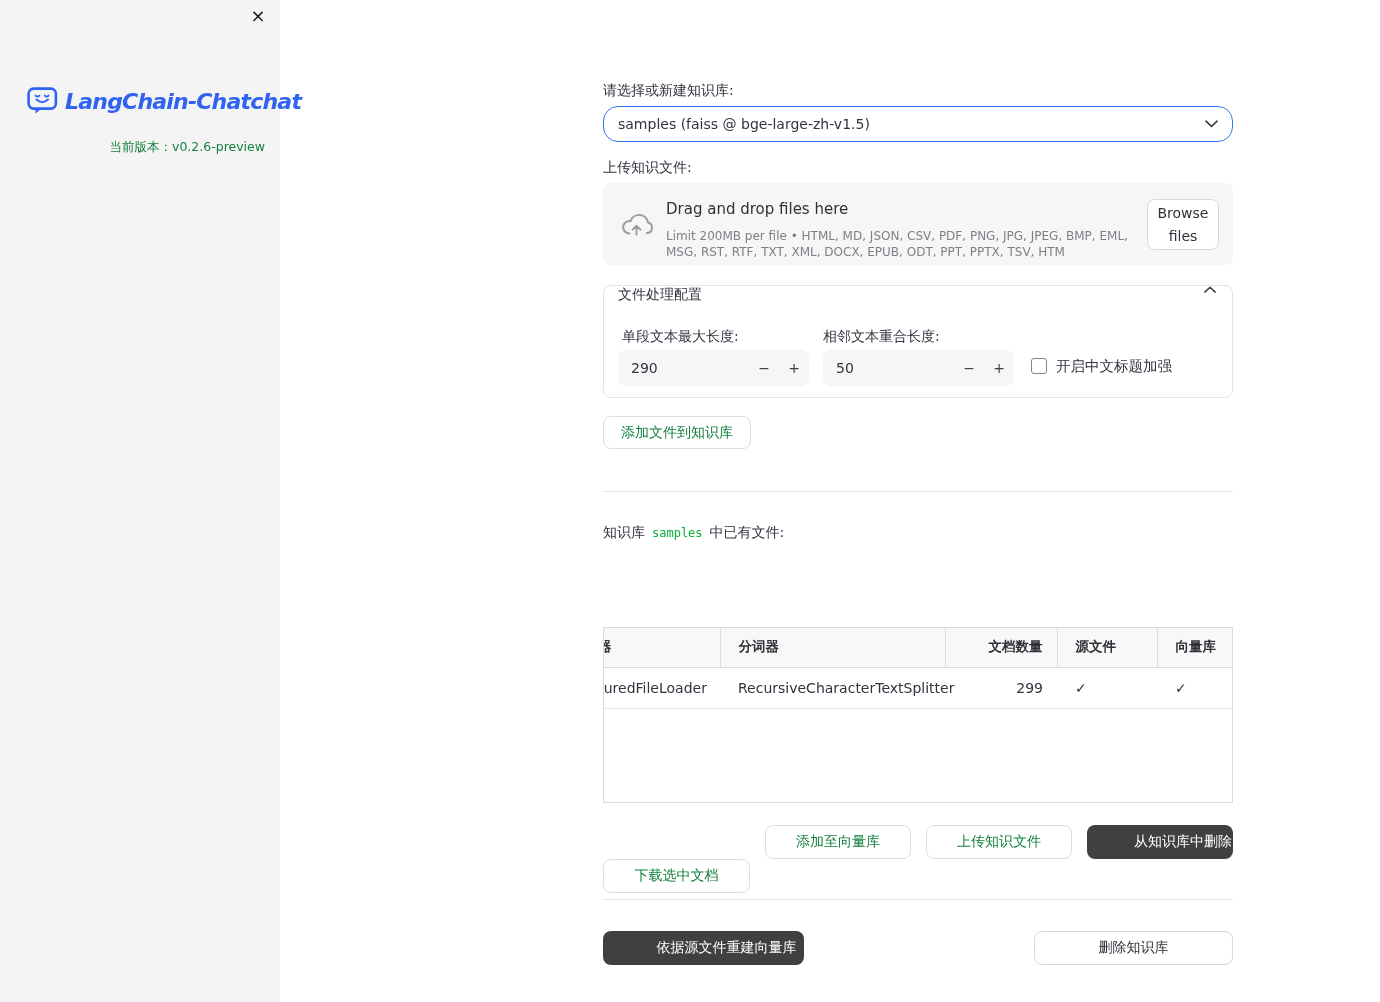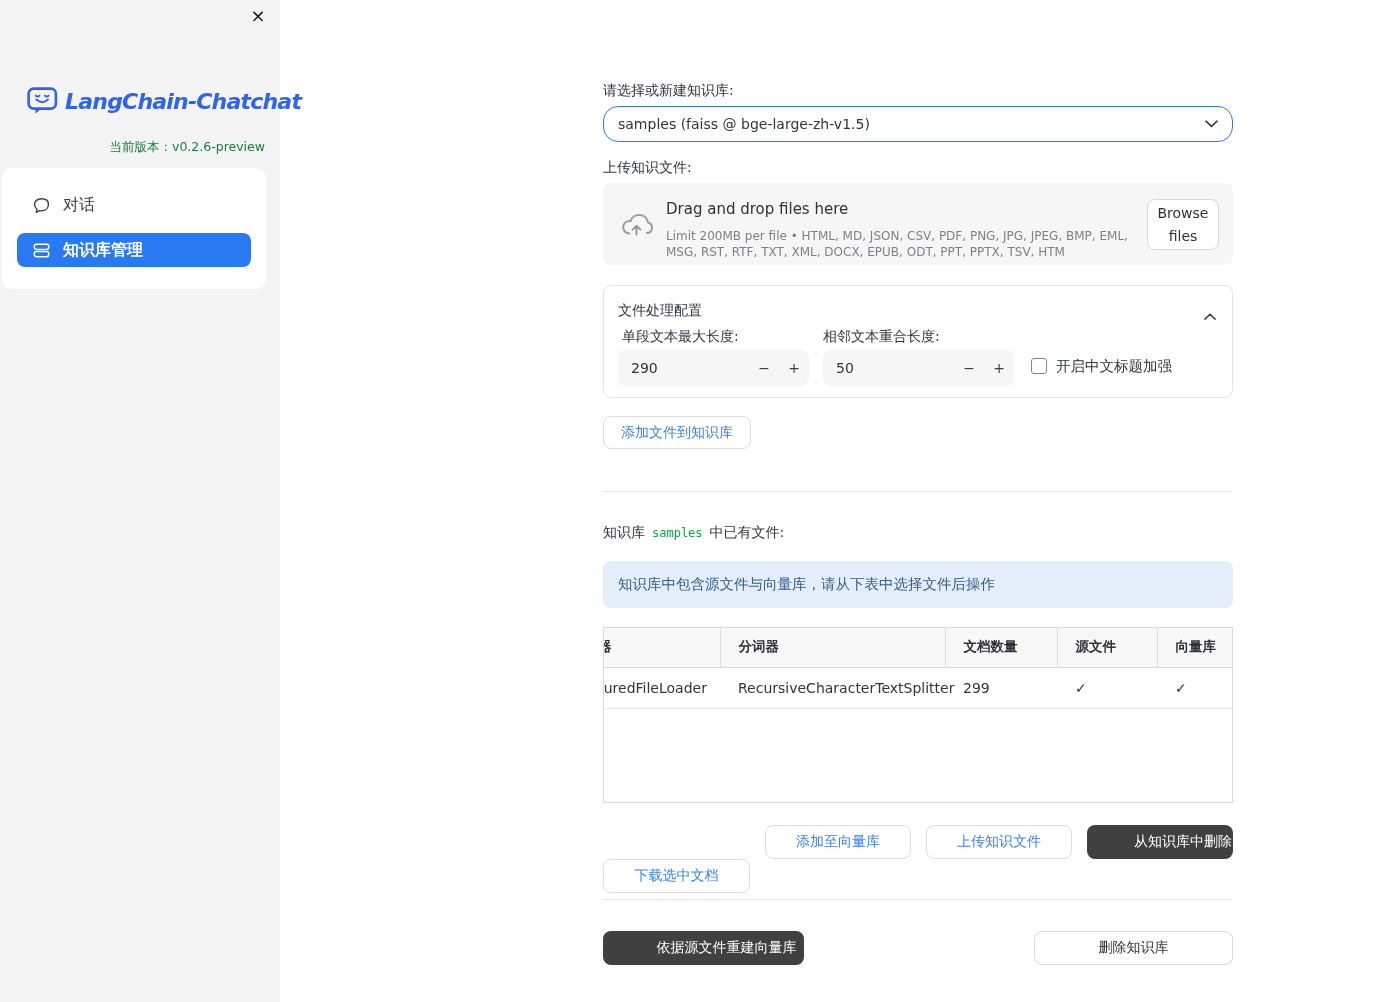--- a/index.html
+++ b/index.html
@@ -32,37 +32,37 @@
   .dropzone { top:183px; left:0; width:630px; height:82px; background:#f6f6f7; border-radius:8px; }
   .dz-cloud { position:absolute; left:17px; top:28px; }
   .dz-title { position:absolute; left:63px; top:17px; font-size:15px; color:#2f3138; }
   .dz-limit { position:absolute; left:63px; top:45px; width:478px; font-size:12px; line-height:1.35; color:#7e8087; }
   .browse-btn { position:absolute; right:14px; top:16px; width:72px; height:51px; background:#fff;
                 border:1px solid #d7d8db; border-radius:8px; font-size:14px; color:#2f3138;
                 display:flex; align-items:center; justify-content:center; text-align:center;
                 line-height:1.6; padding:2px 8px; cursor:pointer; }
 
   .expander { top:285px; left:0; width:630px; height:113px; border:1px solid #e3e4e6; border-radius:8px; background:#fff; }
-  .exp-header { position:absolute; left:0; top:0; width:100%; height:34px; display:flex; align-items:flex-end;
+  .exp-header { position:absolute; left:0; top:0; width:100%; height:34px; display:flex; align-items:flex-start;
                 justify-content:space-between; padding:0 16px 0 14px; font-size:14px; cursor:pointer; }
   .exp-label1 { position:absolute; left:18px; top:42px; font-size:14px; }
   .exp-label2 { position:absolute; left:219px; top:42px; font-size:14px; }
   .num-input { position:absolute; top:64px; width:191px; height:36px; background:#f6f6f7; border-radius:8px;
                display:flex; align-items:center; font-size:14px; }
   .num-input .val { flex:1; padding-left:13px; }
   .step-btn { width:30px; height:36px; display:flex; align-items:center; justify-content:center;
               color:#3d3e44; font-size:14px; cursor:pointer; }
   .ni-1 { left:14px; } .ni-2 { left:219px; }
   .checkbox { position:absolute; left:427px; top:72px; width:16px; height:16px; background:#fff;
               border:1.5px solid #83858e; border-radius:3px; cursor:pointer; }
   .checkbox-label { position:absolute; left:452px; top:71px; font-size:14.5px; }
 
   .btn { border-radius:8px; font-size:14px; display:flex; align-items:center; justify-content:center;
          background:#fff; border:1px solid #d7d8db; color:#2f3138; cursor:pointer; white-space:nowrap; }
-  .btn.disabled { color:#3b82f6; border-color:#dcdde0; }
+  .btn.disabled { color:#15803d; border-color:#dcdde0; }
   .btn.primary { background:#404040; border:none; color:#ffffff;padding-left:46px; }
 
   .add-btn { top:416px; left:0; height:33px; padding:0 17px; display:inline-flex; }
   .divider { left:0; width:630px; height:1px; background:#e4e5e7; }
   .div-1 { top:491px; } .div-2 { top:899px; }
 
   .files-line { top:524px; left:0; font-size:14px; display:flex; align-items:center; }
   .kb-code { font-family:"DejaVu Sans Mono","Liberation Mono",monospace; font-size:12px;
              color:#09ab3b; margin:0 7px; }
 
@@ -71,21 +71,21 @@
 
   .table-clip { top:627px; left:0; width:630px; height:176px; border:1px solid #d9dadc;
                 background:#fff; overflow:hidden; }
   .table-clip table { margin-left:-60px; width:690px; table-layout:fixed; border-collapse:collapse; }
   .table-clip th { height:39px; background:#f8f8f9; border-bottom:1px solid #d9dadc;
                    font-size:13.5px; font-weight:700; color:#2f3138; text-align:left; padding:0 0 0 18px; }
   .table-clip th.sep { border-left:1px solid #dcdde0; }
   .table-clip th:first-child { padding-left:0; }
   .table-clip td { height:41px; border-bottom:1px solid #e8e8ea; font-size:14px; color:#31333f; padding:0 0 0 18px; }
   .table-clip td:first-child { padding-left:0; }
-  .table-clip .num { text-align:left; padding-right:14px; }
+  .table-clip .num { text-align:right; padding-right:14px; }
 
   .row-btn { top:825px; height:34px; width:147px; }
   .rb-0 { left:0;margin-top:34px; } .rb-1 { left:162px; width:146px; } .rb-2 { left:323px; width:146px; } .rb-3 { left:484px; width:146px; }
 
   .rebuild-btn { top:931px; left:0; width:201px; height:34px; }
   .delete-kb-btn { top:931px; left:431px; width:199px; height:34px; }
 
   svg { display:block; }
 </style>
 </head>
@@ -104,39 +104,20 @@
         <path d="M9.4 12.6 q5.8 5.2 11.6 0" fill="none" stroke="#2f63f0" stroke-width="2" stroke-linecap="round"></path>
       </svg>
     </span>
     <span class="logo-text">LangChain-Chatchat</span>
   </div>
 
   <div class="version">
     <span>当前版本：</span><span>v0.2.6-preview</span>
   </div>
 
-  <div class="menu-card">
-    <div class="menu-item item-0">
-      <span>
-        <svg width="17" height="17" viewBox="0 0 16 16">
-          <path d="M8 1.6 C4.1 1.6 1.5 4 1.5 7 c0 1.7 .8 3.2 2.1 4.3 L3.1 14.4 l3-1.6 c.6 .15 1.25 .22 1.9 .22 3.9 0 6.5-2.4 6.5-6S11.9 1.6 8 1.6z" fill="none" stroke="#3c3e44" stroke-width="1.3" stroke-linejoin="round"></path>
-        </svg>
-      </span>
-      <span>对话</span>
-    </div>
-    <div class="menu-item item-1">
-      <span>
-        <svg width="17" height="17" viewBox="0 0 16 16">
-          <rect x="1.2" y="2.2" width="13.6" height="4.8" rx="2" fill="none" stroke="#ffffff" stroke-width="1.4"></rect>
-          <rect x="1.2" y="9" width="13.6" height="4.8" rx="2" fill="none" stroke="#ffffff" stroke-width="1.4"></rect>
-        </svg>
-      </span>
-      <span>知识库管理</span>
-    </div>
-  </div>
 </div>
 
 <div class="content">
 
   <div class="abs field-label" style="top:82px;left:0;">请选择或新建知识库:</div>
 
   <div class="abs kb-select">
     <span>samples (faiss @ bge-large-zh-v1.5)</span>
     <span>
       <svg width="13" height="8" viewBox="0 0 14 8">
@@ -189,21 +170,20 @@
   <div class="abs btn disabled add-btn">添加文件到知识库</div>
 
   <div class="abs divider div-1"></div>
 
   <div class="abs files-line">
     <span>知识库</span>
     <span class="kb-code">samples</span>
     <span>中已有文件:</span>
   </div>
 
-  <div class="abs info-box">知识库中包含源文件与向量库，请从下表中选择文件后操作</div>
 
   <div class="abs table-clip">
     <table>
       <colgroup>
         <col style="width:176px">
           <col style="width:225px">
           <col style="width:112px">
           <col style="width:100px">
           <col style="width:77px">
       </colgroup>

